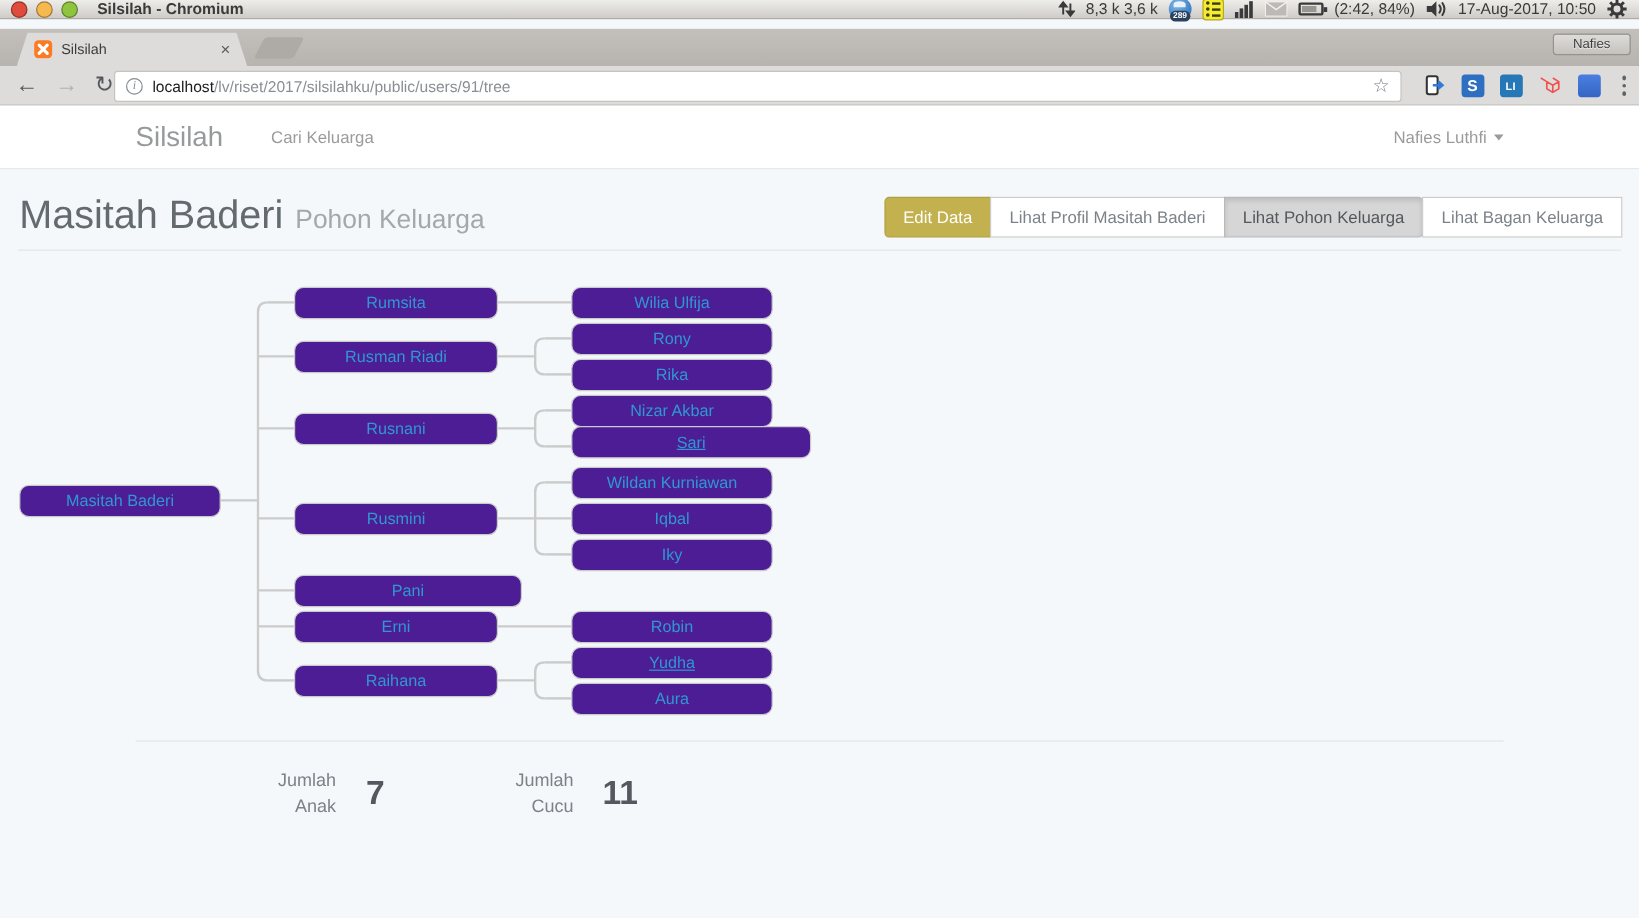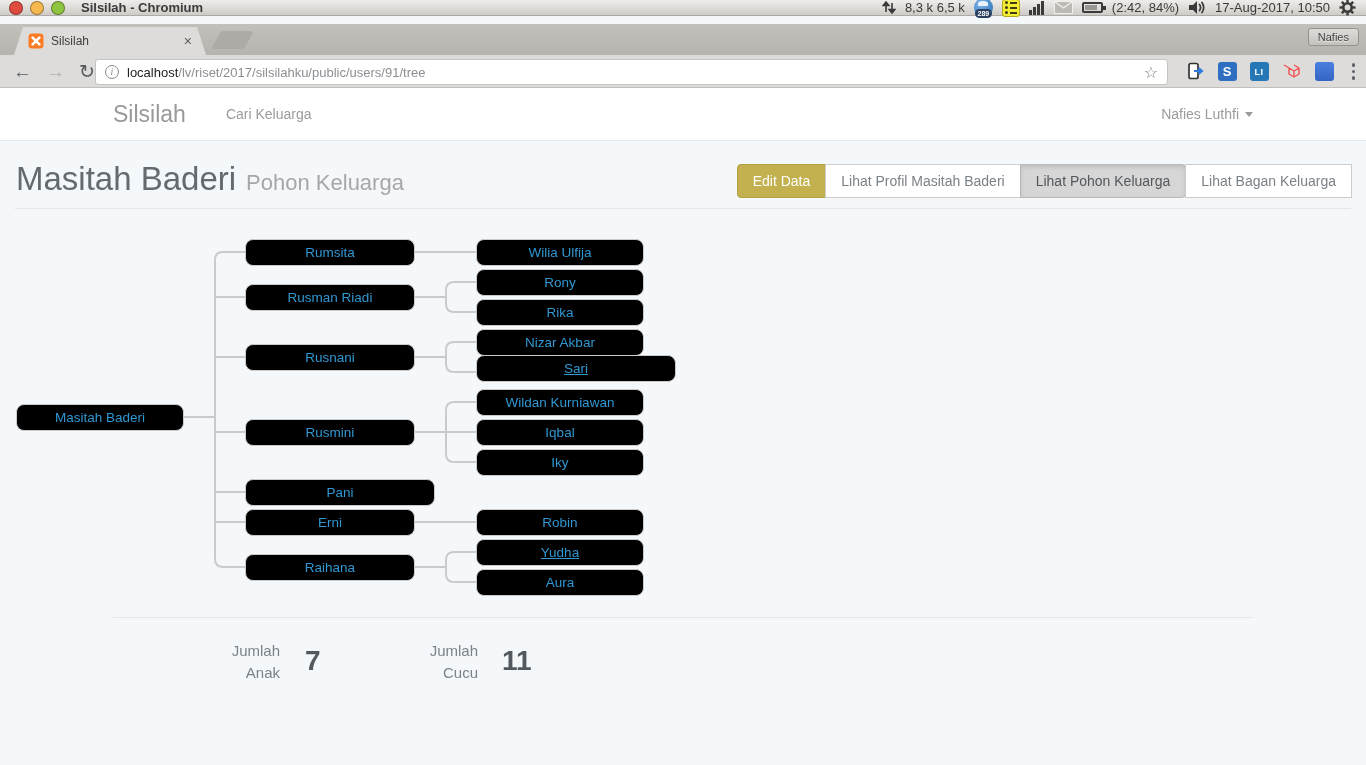--- a/index.html
+++ b/index.html
@@ -53,21 +53,21 @@
     display:flex; align-items:center; padding:0 14px; gap:7px;
     font-size:12px; color:#3c3c3c;
   }
   .tab .tlabel { flex:1; overflow:hidden; white-space:nowrap; }
   .tab .tclose { color:#5a5a5a; font-size:14px; line-height:14px; }
   .newtab {
     position:absolute; left:216px; top:7px; width:33px; height:18px;
     background:#aeaba7; border-radius:3px; transform:skewX(-28deg);
   }
   .profile-chip {
-    position:absolute; right:7px; top:4px; height:18px; padding:0 9px;
+    position:absolute; right:7px; top:4px; height:18px; padding:0 16px;
     background:linear-gradient(#dedcd9,#c5c2be); border:1px solid #96938f; border-radius:3px;
     font-size:11px; line-height:16px; color:#3f3f3f; text-shadow:0 1px 0 #eee;
   }
 
   
   .toolbar {
     position:absolute; left:0; top:55px; width:1366px; height:33px;
     background:#dedcda; border-bottom:1px solid #c2c0bd;
     display:flex; align-items:center;
   }
@@ -117,21 +117,21 @@
   .btn.active { background:#d6d6d6; border-color:#b9b9b9; color:#53585c;
     box-shadow:inset 0 2px 4px rgba(0,0,0,.12); border-radius:0 4px 4px 0; }
 
   .hr1 { position:absolute; left:15px; right:15px; top:208px; border-top:1px solid #e3e7ea; }
   .hr2 { position:absolute; left:113px; right:113px; top:617px; border-top:1px solid #e3e7ea; }
 
   
   #tree-lines { position:absolute; left:0; top:0; width:1366px; height:765px; z-index:1; pointer-events:none; }
   #tree-boxes .node {
     position:absolute; height:27px; z-index:2;
-    border:1px solid #cbcbcb; border-radius:8px; background:#000000;
+    border:1px solid #cbcbcb; border-radius:8px; background:#4c1d95;
     color:#3097d1; font-size:13.5px;
     display:flex; align-items:center; justify-content:center;
   }
 
   
   .stat-label { position:absolute; width:130px; text-align:right; font-size:15px; line-height:22px; color:#7c8287; top:640px; }
   .stat-value { position:absolute; top:645px; font-size:28px; font-weight:bold; color:#53595e; }
 </style>
 </head>
 <body>
@@ -145,21 +145,21 @@
   <span class="wtitle">Silsilah - Chromium</span>
   <div class="tray">
     <svg width="14" height="15" viewBox="0 0 14 15">
       <g stroke="#3a3a3a" stroke-width="1.6" fill="#3a3a3a">
         <line x1="4" y1="2.5" x2="4" y2="12"></line>
           <path d="M1.2 5.5 L4 2 L6.8 5.5 Z"></path>
         <line x1="10" y1="3" x2="10" y2="12.5"></line>
           <path d="M7.2 9.5 L10 13 L12.8 9.5 Z"></path>
       </g>
     </svg>
-    <span class="txt">8,3 k 6,5 k</span>
+    <span class="txt">8,3 k 3,6 k</span>
     <span class="badge-circle">
       <span class="badge-num">289</span>
     </span>
     <span class="yellow-list">
         <i></i>
         <i></i>
         <i></i>
       </span>
     <svg width="16" height="15" viewBox="0 0 16 15" fill="#3a3a3a">
       <rect x="0" y="10" width="3" height="5"></rect>

